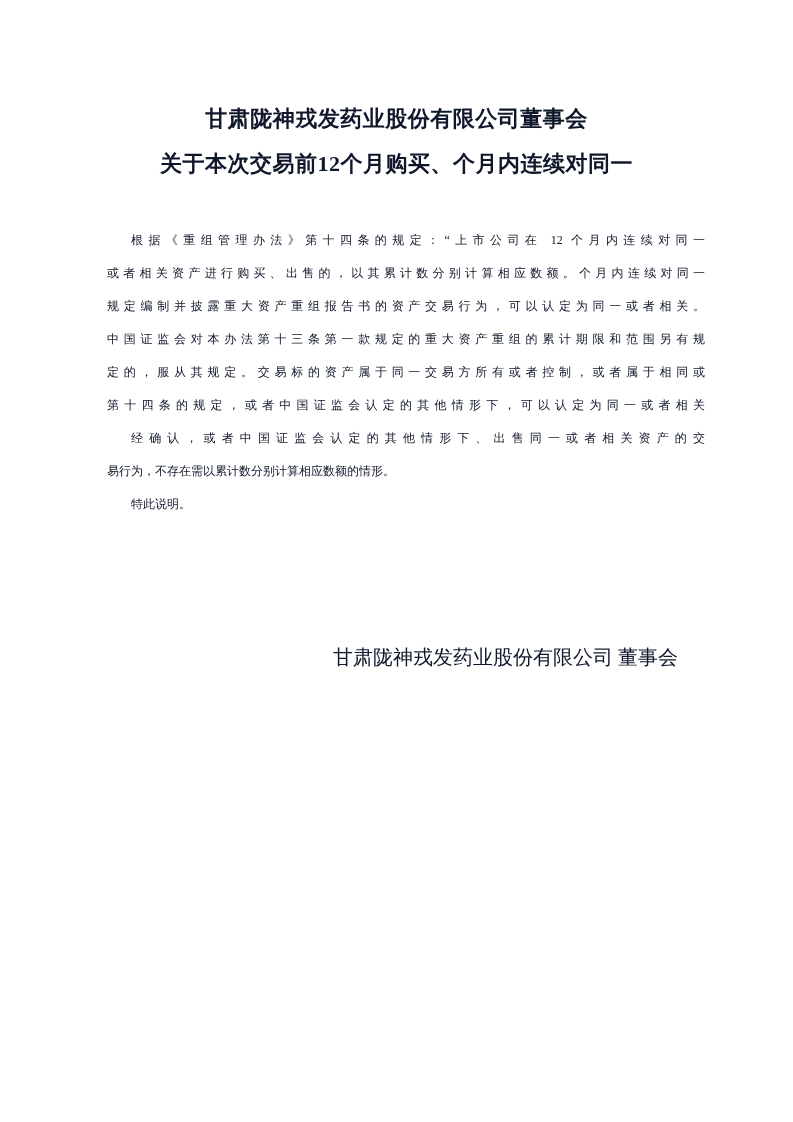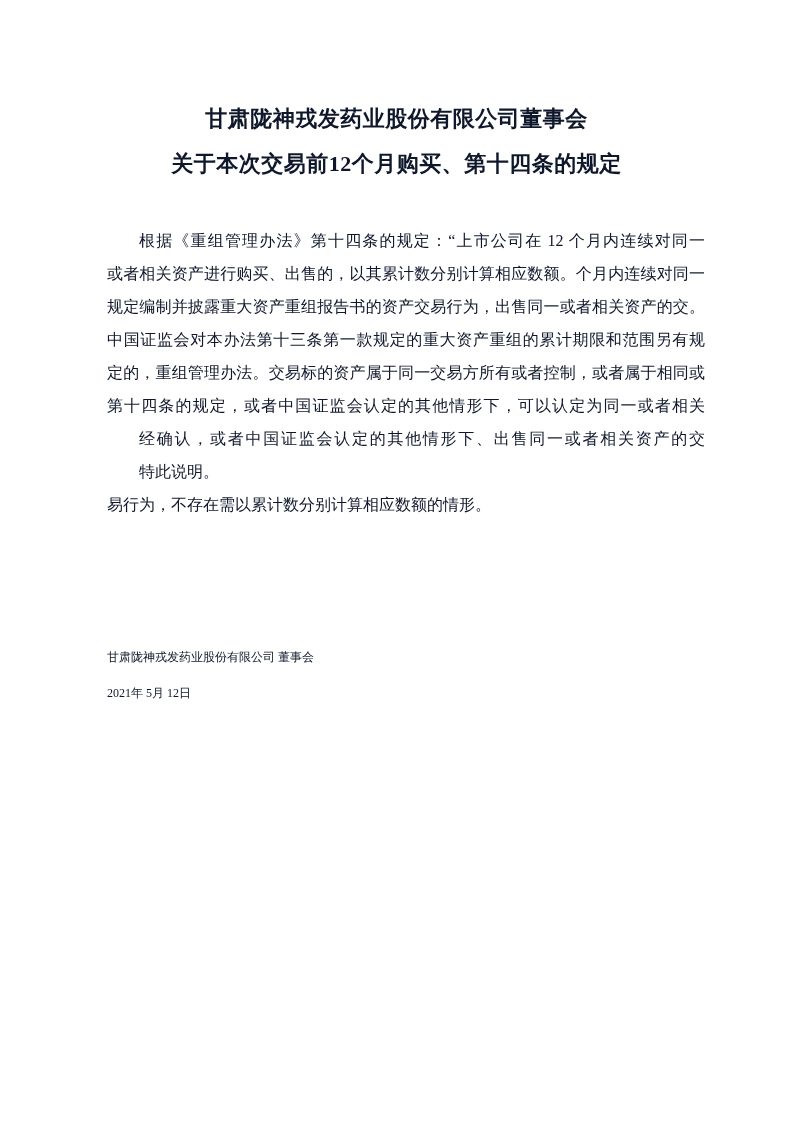--- a/index.html
+++ b/index.html
@@ -24,67 +24,67 @@
   .doc-title {
     font-size: 22px;
     line-height: 45px;
     font-weight: bold;
     letter-spacing: 0.5px;
   }
   .body-block {
     width: 598px;
     margin-left: 107px;
     margin-top: 38px;
-    font-size: 16px;
+    font-size: 12px;
     line-height: 33px;
   }
   .line {
     text-align: justify;
     text-align-last: justify;
     text-justify: inter-character;
   }
   .line.last {
     text-align: justify;
     text-align-last: left;
   }
   .indent {
     text-indent: 2em;
   }
   .sig-block {
     width: 598px;
     margin-left: 107px;
     margin-top: 118px;
-    font-size: 12px;
+    font-size: 20px;
     line-height: 36px;
+    text-align: right;
     padding-right: 27px;
     box-sizing: border-box;
   }
 </style>
 </head>
 <body>
 
 <div class="page">
 
   <div class="title-block">
     <div class="doc-title">甘肃陇神戎发药业股份有限公司董事会</div>
-    <div class="doc-title">关于本次交易前12个月购买、第十四条的规定</div>
+    <div class="doc-title">关于本次交易前12个月购买、个月内连续对同一</div>
   </div>
 
   <div class="body-block">
     <div class="line indent">根据《重组管理办法》第十四条的规定：“上市公司在 12 个月内连续对同一</div>
     <div class="line">或者相关资产进行购买、出售的，以其累计数分别计算相应数额。个月内连续对同一</div>
-    <div class="line">规定编制并披露重大资产重组报告书的资产交易行为，出售同一或者相关资产的交。</div>
+    <div class="line">规定编制并披露重大资产重组报告书的资产交易行为，可以认定为同一或者相关。</div>
     <div class="line">中国证监会对本办法第十三条第一款规定的重大资产重组的累计期限和范围另有规</div>
-    <div class="line">定的，重组管理办法。交易标的资产属于同一交易方所有或者控制，或者属于相同或</div>
+    <div class="line">定的，服从其规定。交易标的资产属于同一交易方所有或者控制，或者属于相同或</div>
     <div class="line">第十四条的规定，或者中国证监会认定的其他情形下，可以认定为同一或者相关</div>
 
     <div class="line indent">经确认，或者中国证监会认定的其他情形下、出售同一或者相关资产的交</div>
+    <div class="line last">易行为，不存在需以累计数分别计算相应数额的情形。</div>
+
     <div class="line last indent">特此说明。</div>
-
-    <div class="line last">易行为，不存在需以累计数分别计算相应数额的情形。</div>
   </div>
 
   <div class="sig-block">
     <div>甘肃陇神戎发药业股份有限公司 董事会</div>
-    <div>2021年 5月 12日</div>
   </div>
 
 </div>
 
 </body></html>

